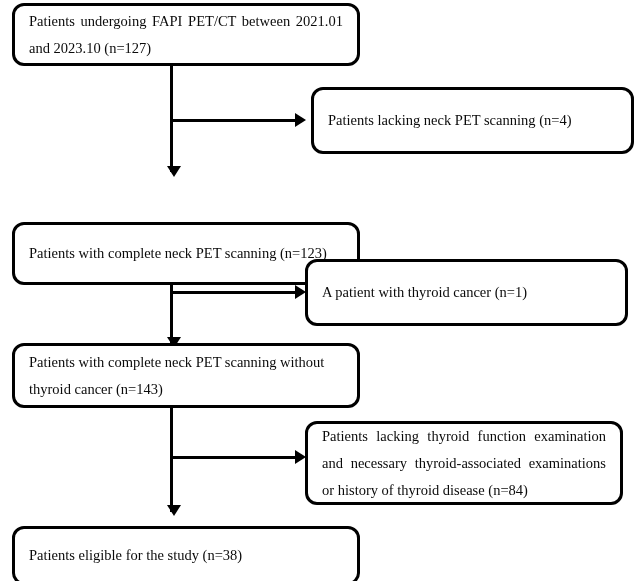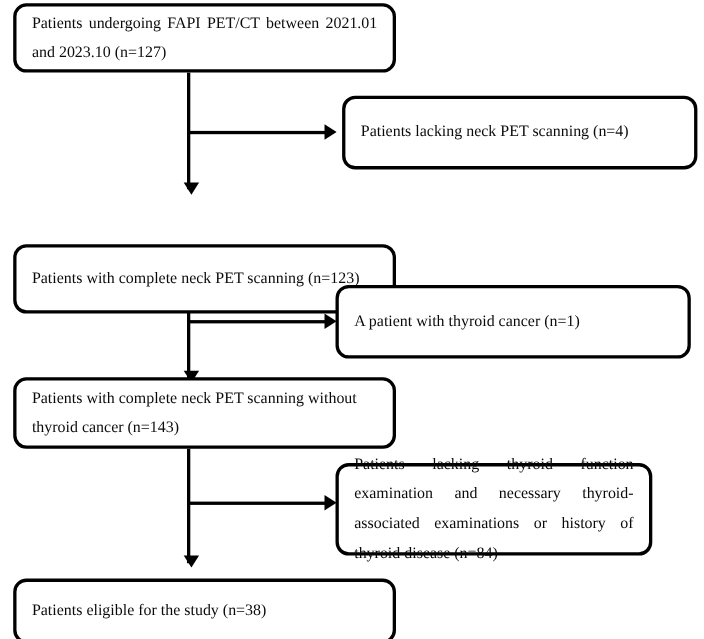--- a/index.html
+++ b/index.html
@@ -37,21 +37,21 @@
   .node.justify .txt {
     text-align: justify;
     text-align-last: left;
   }
   
   #box-enrolled      { left: 12px;  top: 3px;   width: 348px; height: 63px; }
   #box-no-neck-pet   { left: 311px; top: 87px;  width: 323px; height: 67px; }
   #box-complete-pet  { left: 12px;  top: 177px; width: 348px; height: 63px; margin-top: 45px; }
   #box-thyroid-ca    { left: 305px; top: 259px; width: 323px; height: 67px; }
   #box-no-thyroid-ca { left: 12px;  top: 343px; width: 348px; height: 65px; }
-  #box-excluded-labs { left: 305px; top: 421px; width: 288px; height: 84px; }
+  #box-excluded-labs { left: 305px; top: 421px; width: 318px; height: 84px; }
   #box-eligible      { left: 12px;  top: 514px; width: 348px; height: 59px; margin-top: 12px; }
 
   
   .conn {
     position: absolute;
     background: #000000;
     z-index: 1;
   }
   .vline { width: 3px; }
   .hline { height: 3px; }

